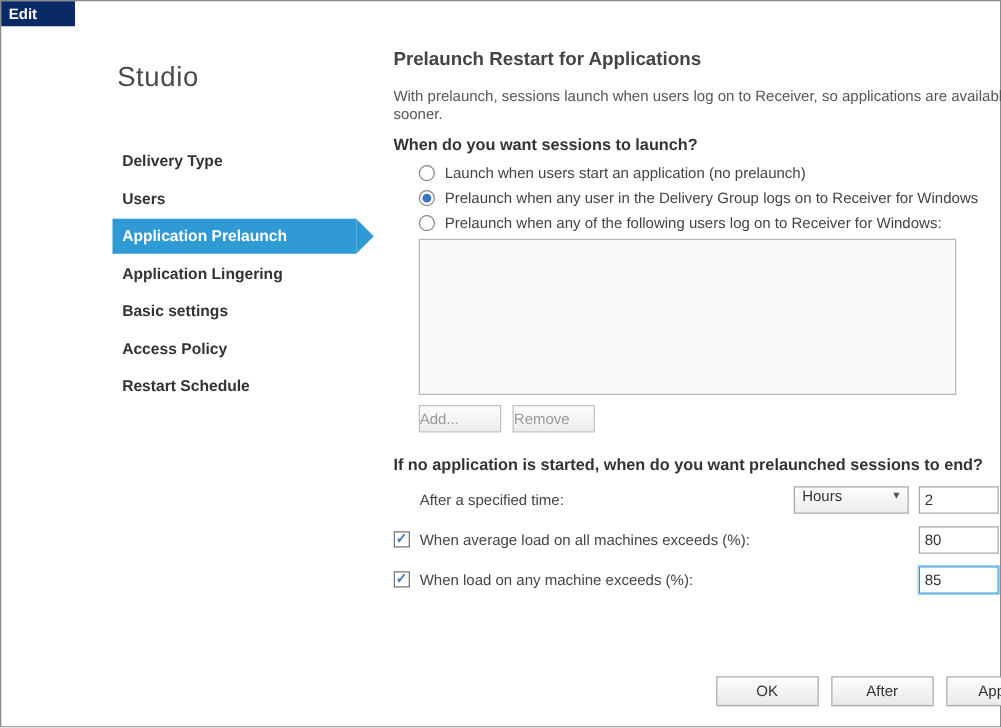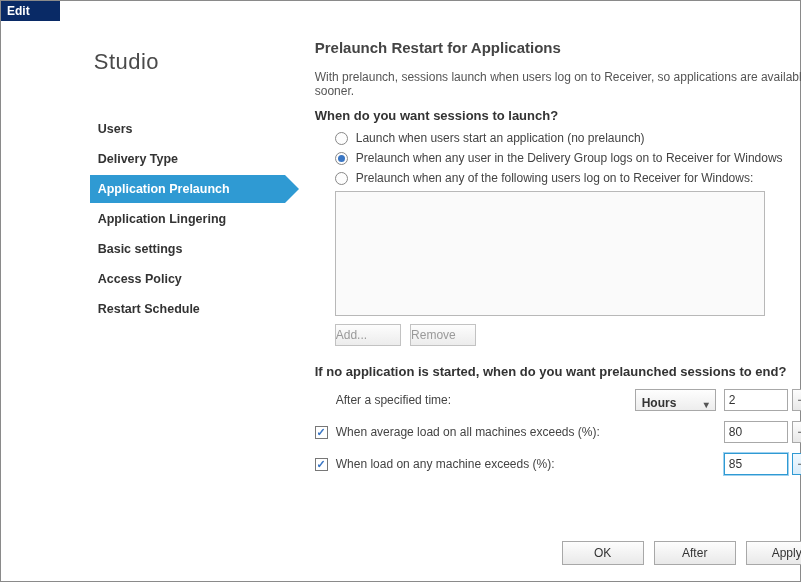--- a/index.html
+++ b/index.html
@@ -20,25 +20,25 @@
   .intro { font-size:12px; color:#555; margin-bottom:10px;}
   .section-q { font-size:13px; font-weight:600; color:#333; margin:6px 0 8px 0;}
   .radio-row { display:flex; align-items:center; margin:6px 0 6px 20px; font-size:12px; color:#444;}
   .radio { width:13px; height:13px; border:1px solid #888; border-radius:50%; margin-right:8px; display:inline-flex; align-items:center; justify-content:center; background:#fdfdfd;}
   .radio.sel::after{ content:""; width:7px; height:7px; background:#3a76c4; border-radius:50%;}
   .userbox { margin-left:20px; margin-top:6px; width:430px; height:125px; border:1px solid #b8b8b8; background:#fafafa;}
   .userbox-btns { margin-left:20px; margin-top:8px; }
   .smallbtn { display:inline-block; min-width:66px; height:22px; line-height:20px; text-align:left; border:1px solid #c2c2c2; background:linear-gradient(#fdfdfd,#ececec); color:#9a9a9a; font-size:12px; margin-right:6px;}
   .end-q { font-size:13px; font-weight:600; color:#333; margin:18px 0 10px 0;}
   .optrow { display:flex; align-items:center; margin:10px 0; }
-  .optrow .label { flex:0 0 320px; font-size:12px; color:#444; display:flex; align-items:flex-end;}
+  .optrow .label { flex:0 0 320px; font-size:12px; color:#444; display:flex; align-items:flex-start;}
   .checkbox { width:13px; height:13px; border:1px solid #777; background:#fff; display:inline-flex; align-items:center; justify-content:center; margin-right:8px;}
   .checkbox.chk::after{ content:"✓"; font-size:11px; color:#3a76c4; font-weight:bold; line-height:11px;}
   .optrow .controls { margin-left:auto; display:flex; align-items:center;}
-  .select { width:81px; height:22px; border:1px solid #a8a8a8; background:linear-gradient(#fefefe,#ededed); display:flex; align-items:flex-end; padding:0 6px; font-size:12px; color:#333; position:relative; margin-right:8px;font-weight:bold;}
+  .select { width:92px; height:22px; border:1px solid #a8a8a8; background:linear-gradient(#fefefe,#ededed); display:flex; align-items:flex-start; padding:0 6px; font-size:12px; color:#333; position:relative; margin-right:8px;}
   .select::after{ content:"▾"; position:absolute; right:6px; color:#555; font-size:10px;}
   .numbox { width:64px; height:22px; border:1px solid #a8a8a8; background:#fff; font-size:12px; padding:2px 4px; color:#333; margin-right:4px;}
   .numbox.focus { border:1px solid #2f9ad3; outline:1px solid #9fd1ef;}
   .spin { display:flex; }
   .spinbtn { width:18px; height:22px; border:1px solid #a8a8a8; background:linear-gradient(#fdfdfd,#e8e8e8); display:flex; align-items:center; justify-content:center; font-size:12px; color:#444; cursor:pointer;}
   .spinbtn + .spinbtn { border-left:none;}
   .spinbtn.focus { border-color:#2f9ad3; background:linear-gradient(#f0f9ff,#d8ecfa);}
   .footer-btns { position:absolute; bottom:14px; right:25px; display:flex;}
   .dlgbtn { width:82px; height:24px; border:1px solid #a8a8a8; background:linear-gradient(#fdfdfd,#e9e9e9); font-size:12px; color:#333; margin-left:10px; display:flex; align-items:center; justify-content:center; cursor:pointer;}
 </style>
@@ -46,22 +46,22 @@
 <body>
 
 <div class="window">
   <div class="titlebar">
     <span>Edit Delivery Group</span>
   </div>
   <div class="body">
 
     <div class="sidebar">
       <div class="brand">Studio</div>
+      <div class="navitem"><span>Delivery Type</span></div>
       <div class="navitem"><span>Users</span></div>
-      <div class="navitem"><span>Delivery Type</span></div>
       <div class="navitem selected"><span>Application Prelaunch</span></div>
       <div class="navitem"><span>Application Lingering</span></div>
       <div class="navitem"><span>Basic settings</span></div>
       <div class="navitem"><span>Access Policy</span></div>
       <div class="navitem"><span>Restart Schedule</span></div>
     </div>
 
     <div class="main">
       <h2 class="page-title">Prelaunch Restart for Applications</h2>
       <div class="intro">With prelaunch, sessions launch when users log on to Receiver, so applications are available sooner.</div>

